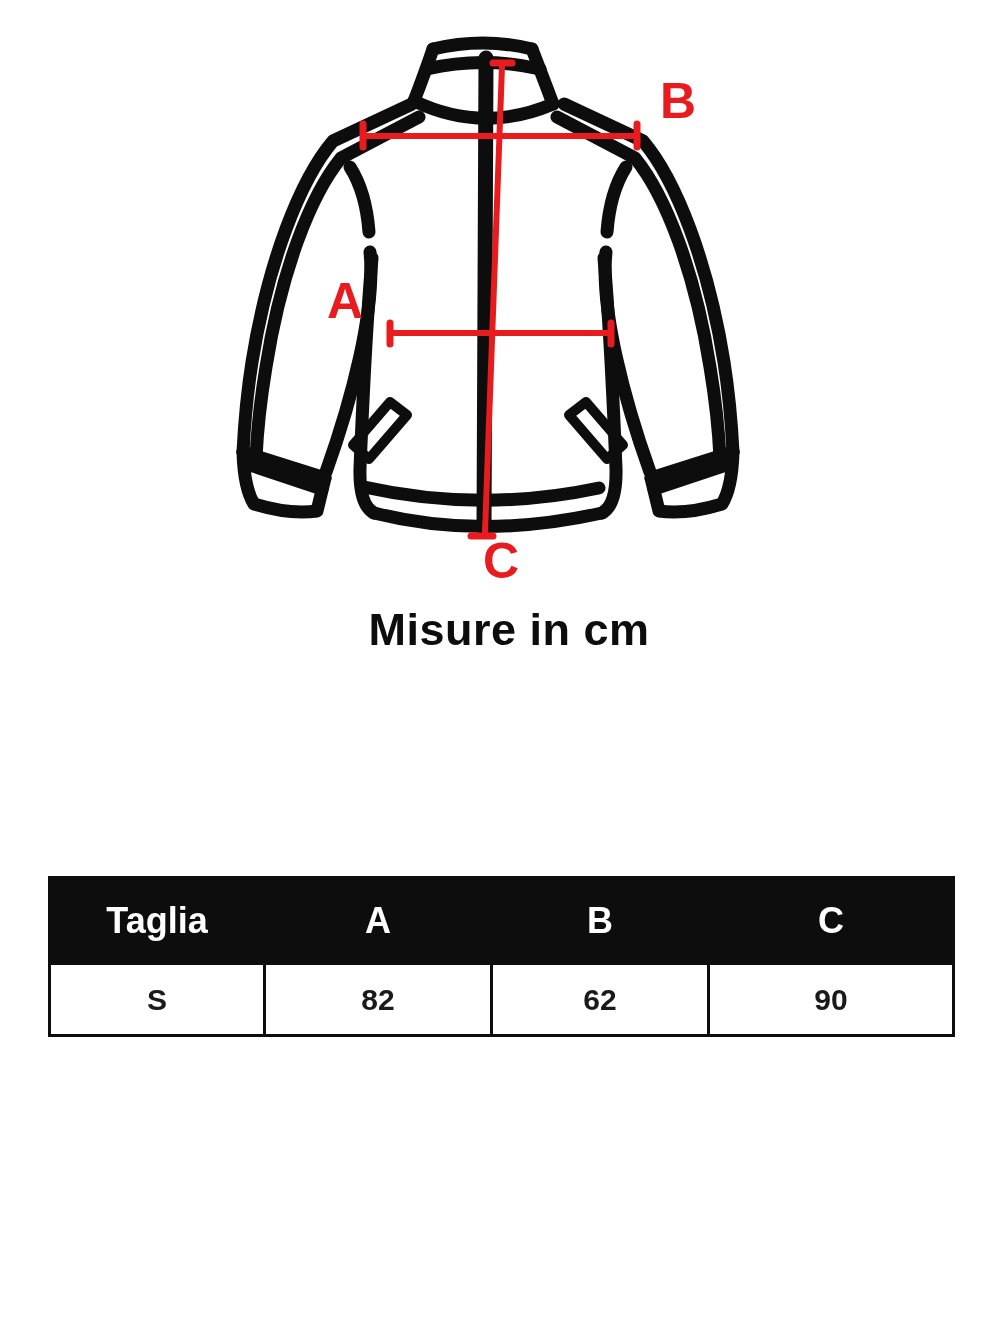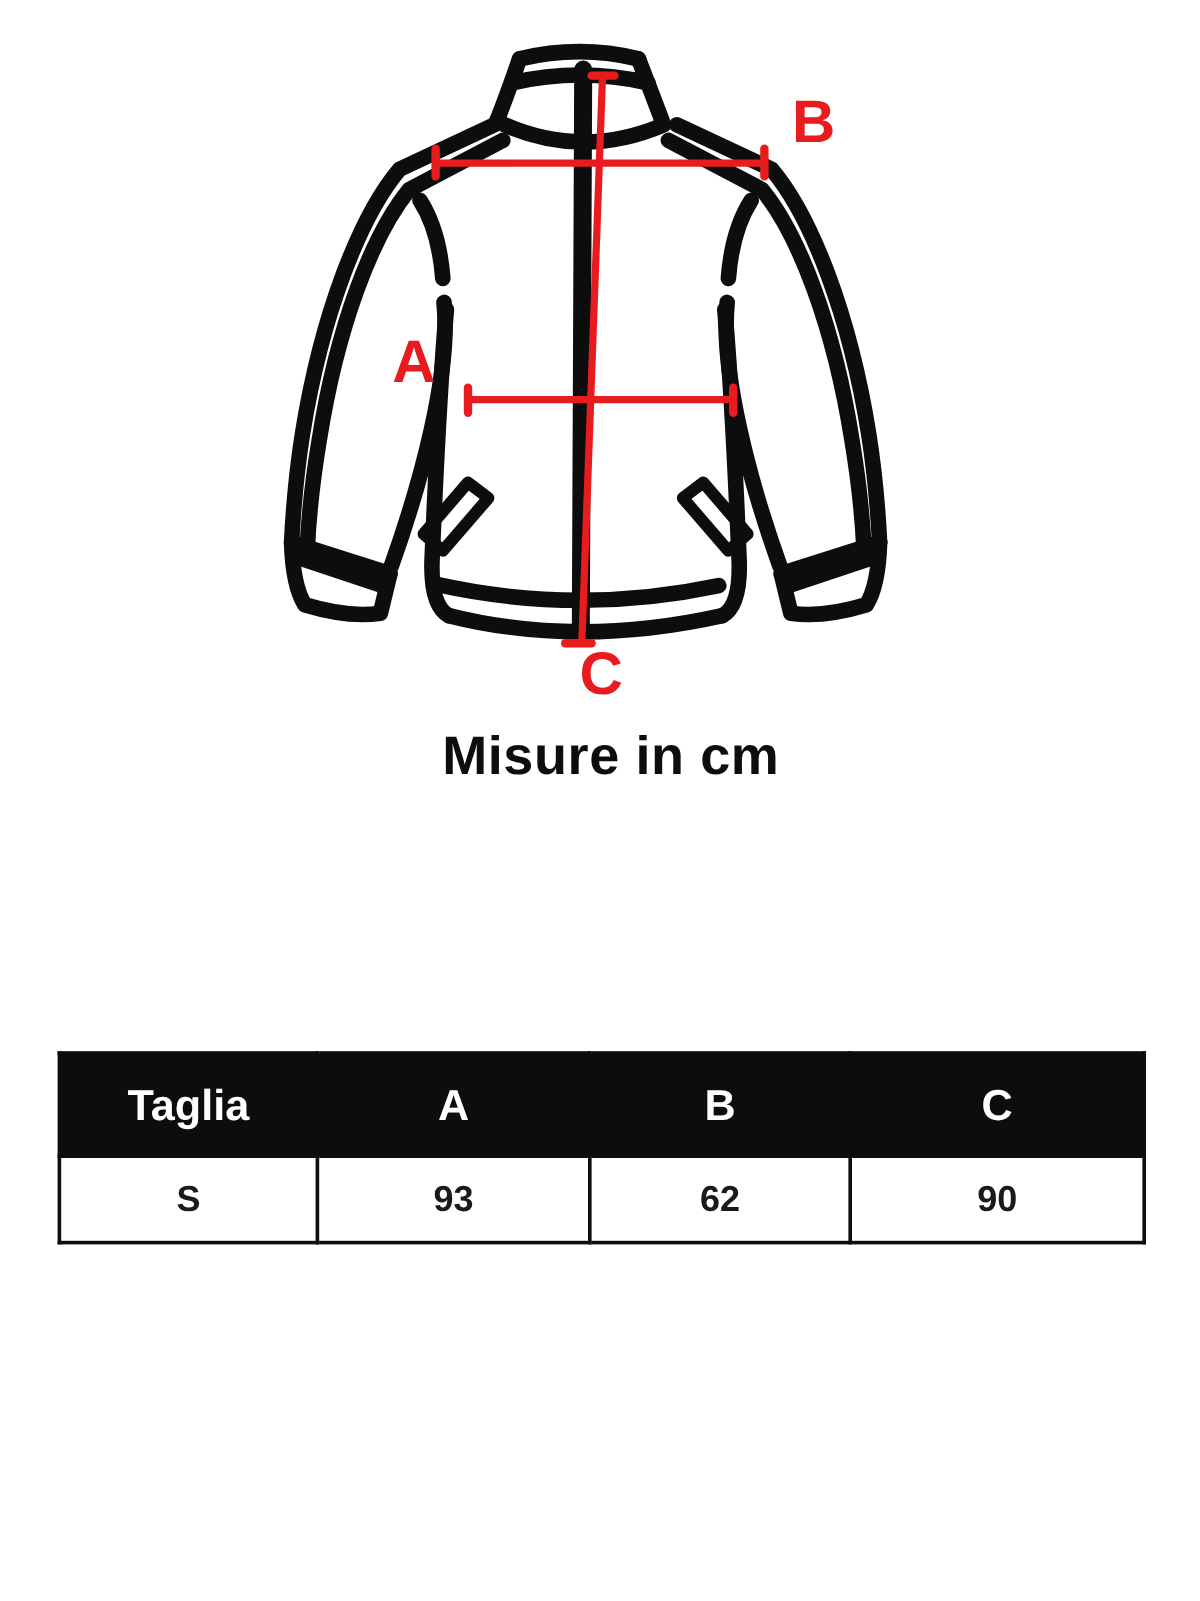--- a/index.html
+++ b/index.html
@@ -184,20 +184,20 @@
       <tr>
         <th>Taglia</th>
         <th>A</th>
         <th>B</th>
         <th>C</th>
       </tr>
     </thead>
     <tbody>
       <tr>
         <td>S</td>
-        <td>93</td>
+        <td>82</td>
         <td>62</td>
         <td>90</td>
       </tr>
     </tbody>
   </table>
 
 </div>
 
 </body></html>

